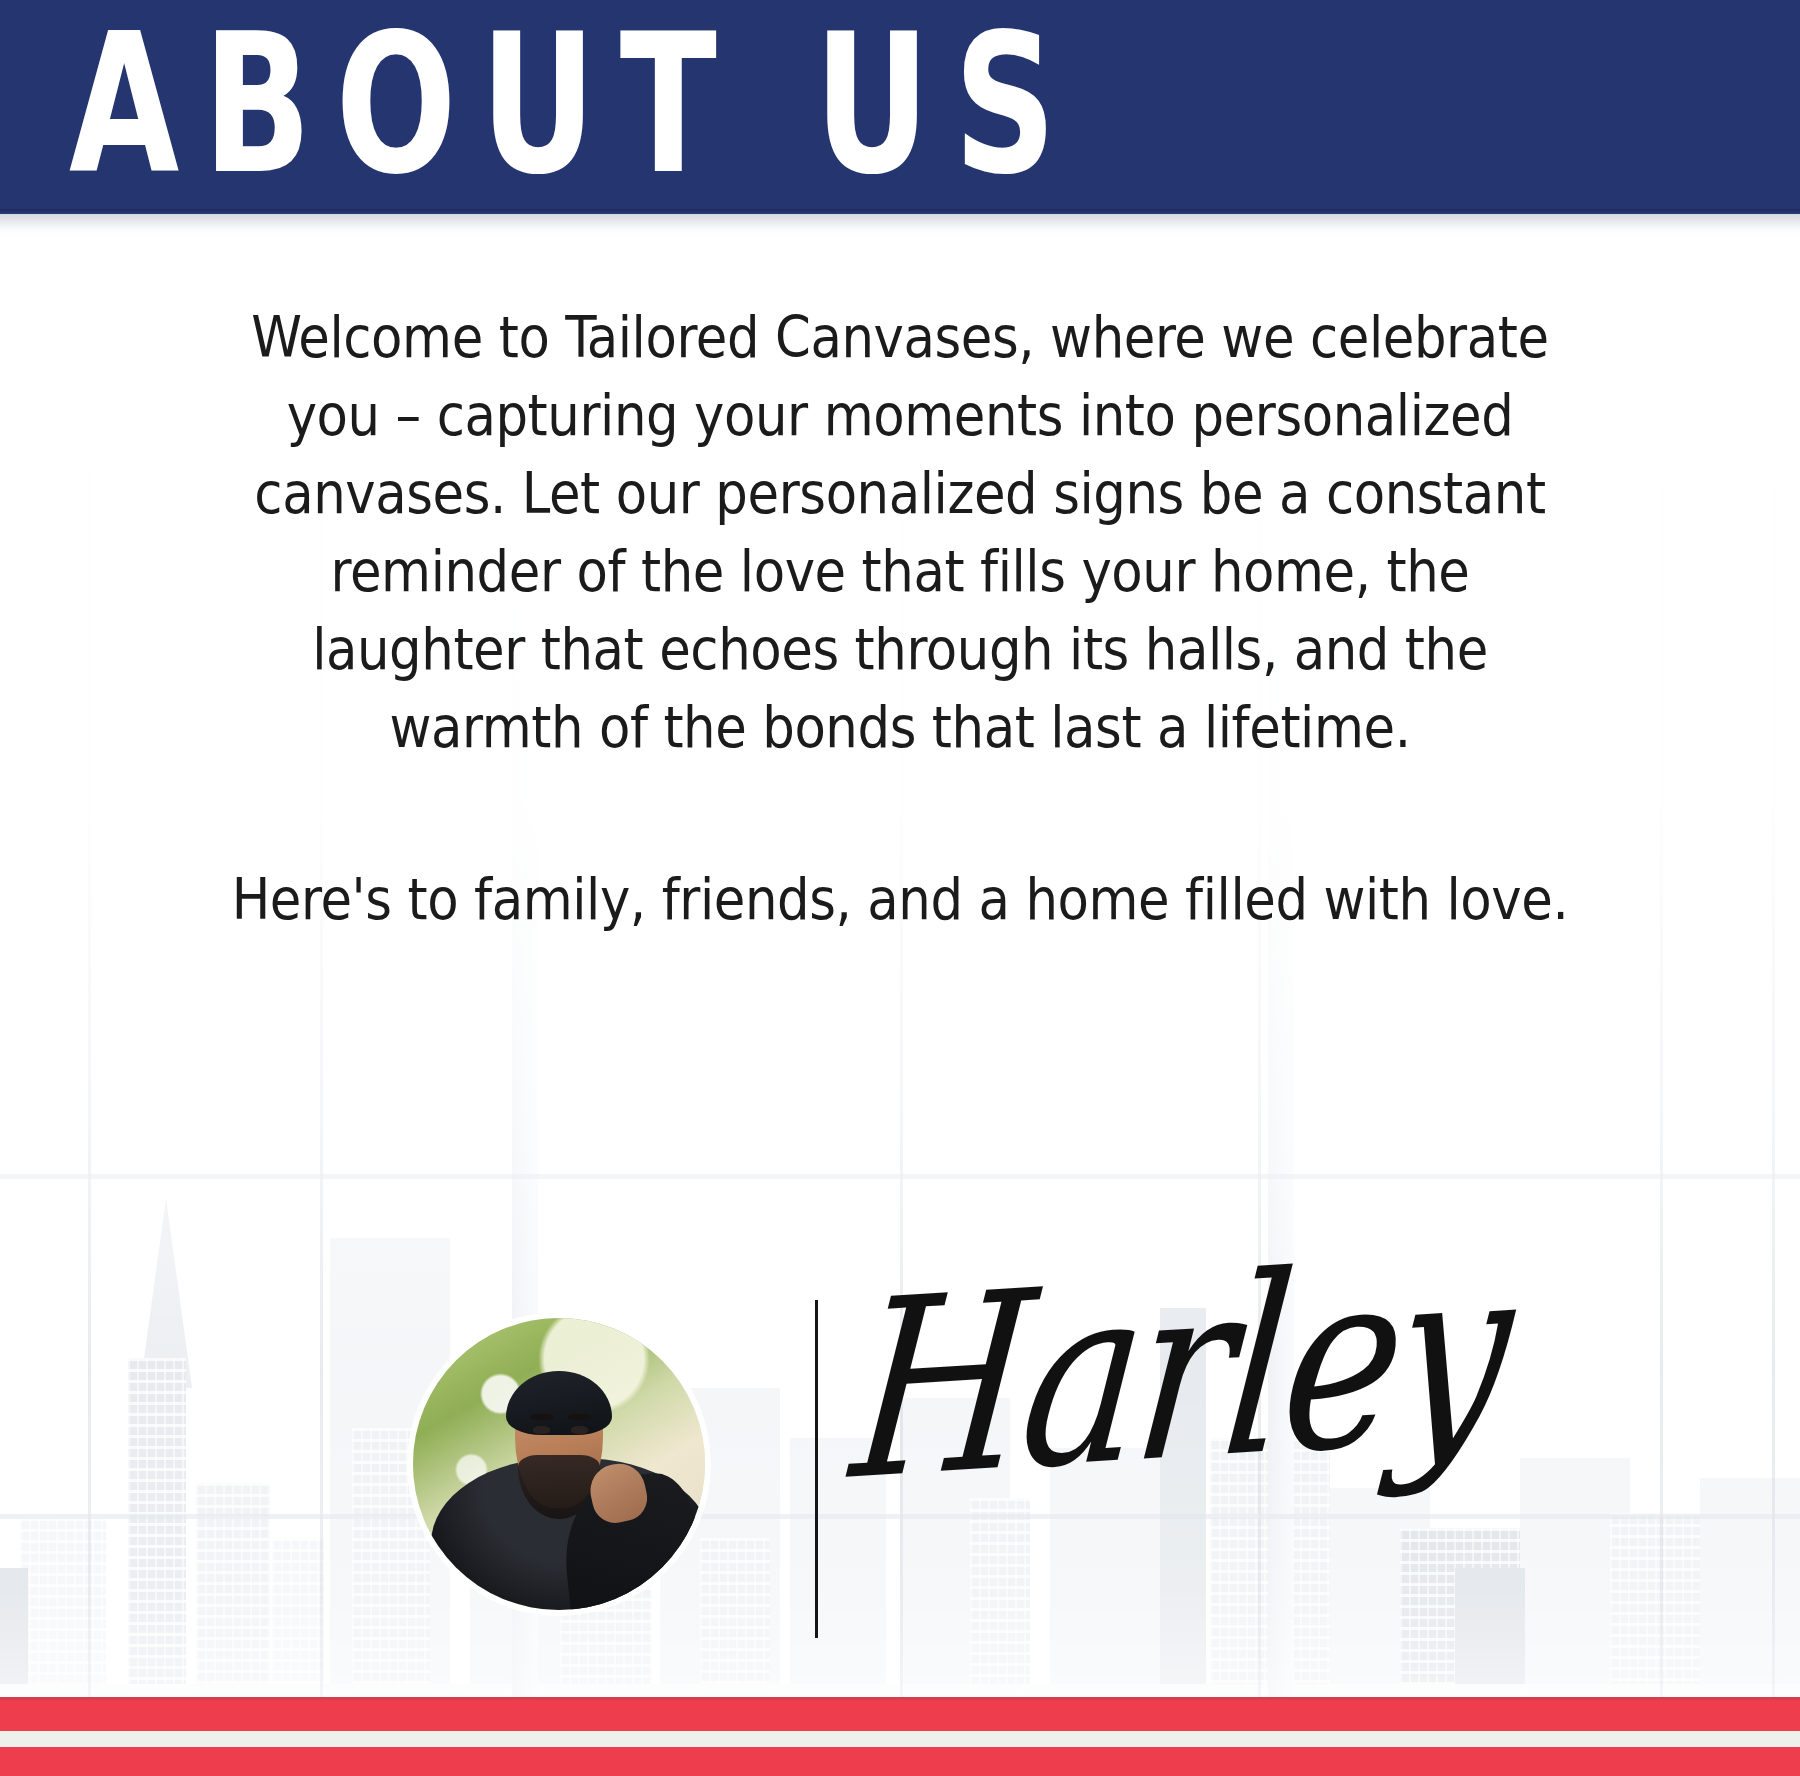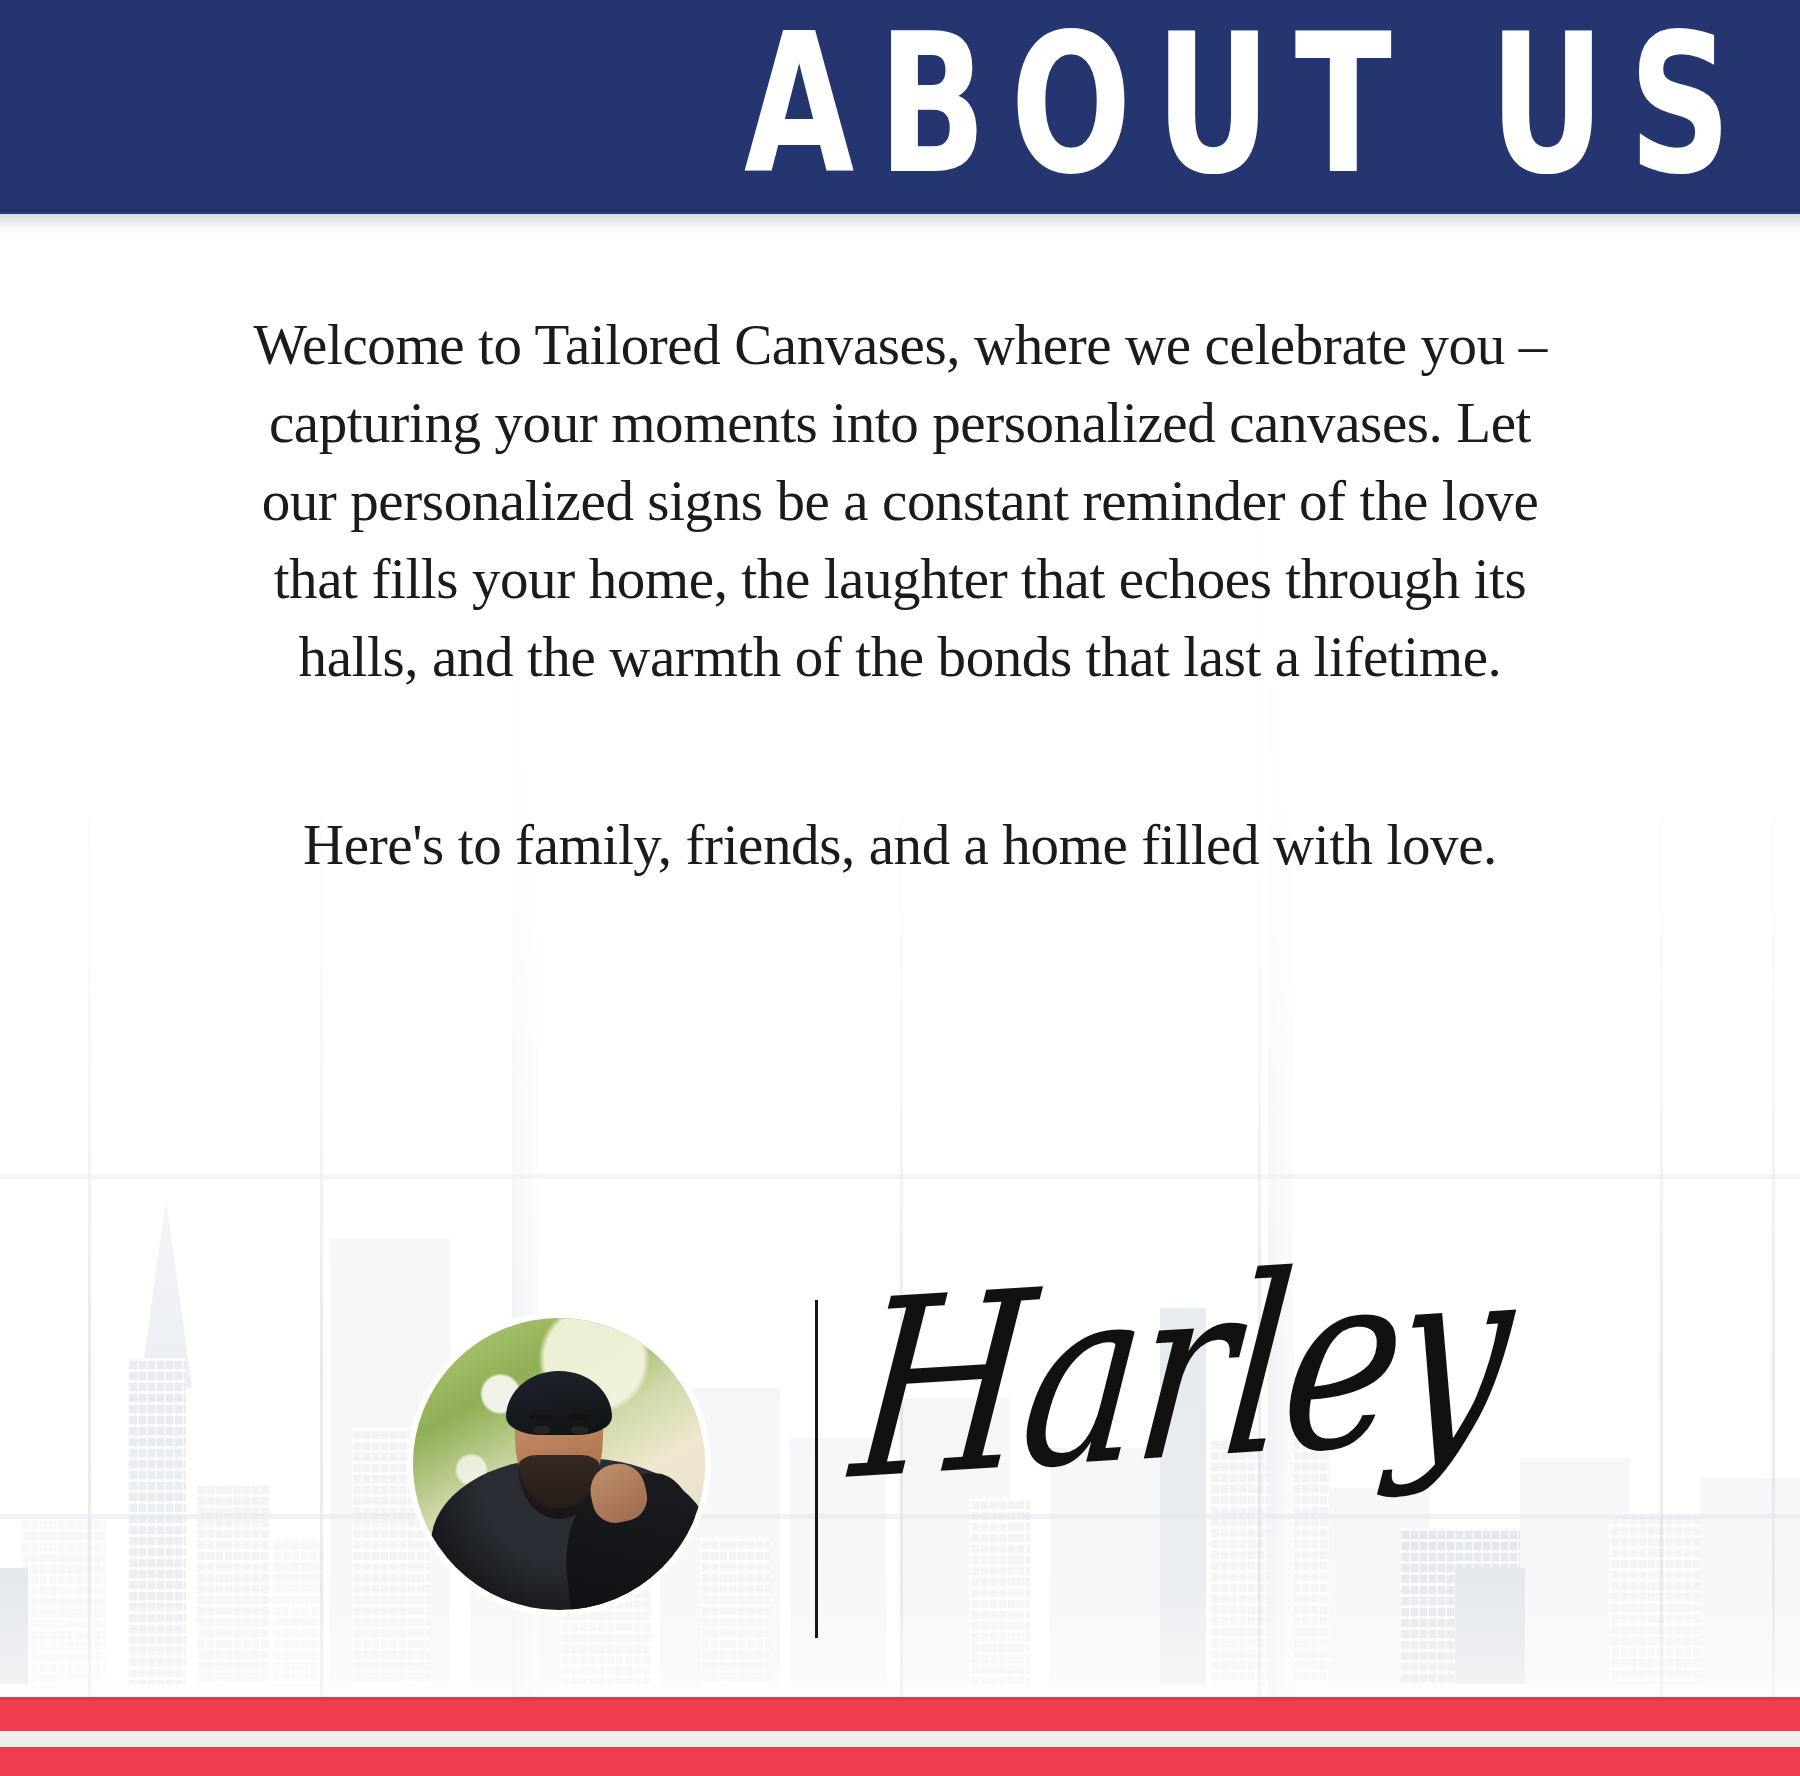--- a/index.html
+++ b/index.html
@@ -13,21 +13,21 @@
     position:relative;
     width:1800px;height:1776px;
     overflow:hidden;
     background:#fdfdfe;
   }
 
   
   .header{
     position:absolute;left:0;top:0;width:1800px;height:209px;
     background:#253570;
-    display:flex;align-items:center;justify-content:flex-end;
+    display:flex;align-items:center;justify-content:flex-start;
     z-index:40;
   }
   .header-title{
     color:#ffffff;
     font-family:"DejaVu Sans Condensed","Liberation Sans", sans-serif;
     font-weight:700;
     font-size:172px;
     line-height:172px;
     letter-spacing:26px;
     text-indent:26px;
@@ -115,21 +115,21 @@
     position:absolute;left:0;top:290px;width:1800px;
     z-index:20;text-align:center;
     color:#1b1b1b;
     font-family:"DejaVu Sans Condensed","Liberation Sans", sans-serif;
     font-size:57px;
     line-height:78px;
     letter-spacing:-0.4px;
     padding:0 210px;
     box-sizing:border-box;
   }
-  .copy p{margin:16px;font-family:Liberation Serif, serif;}
+  .copy p{margin:8px;}
   .copy .gap{height:78px;}
 
   
   .founder{
     position:absolute;left:0;top:1300px;width:1800px;height:400px;z-index:25;
   }
   .avatar{
     position:absolute;left:413px;top:18px;width:292px;height:292px;
     border-radius:50%;
     overflow:hidden;

